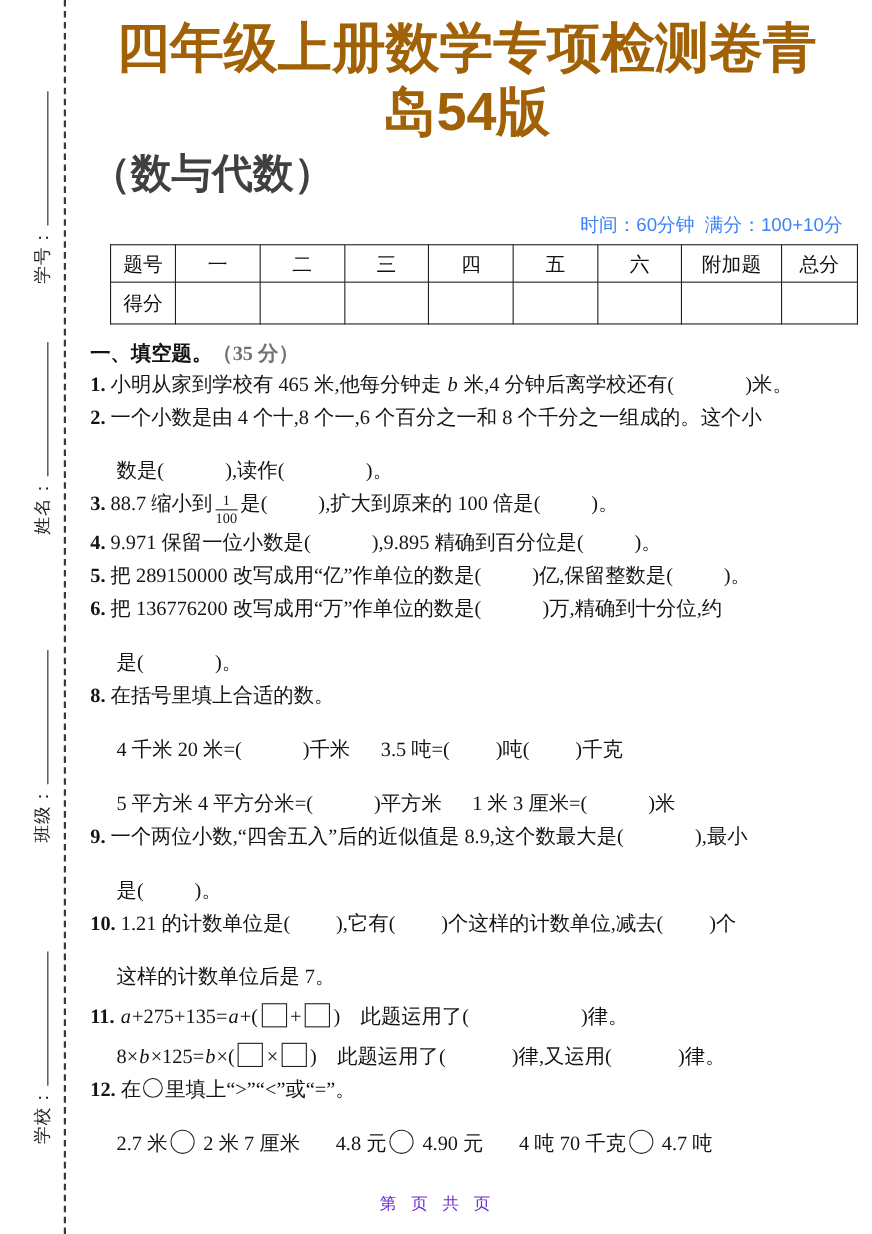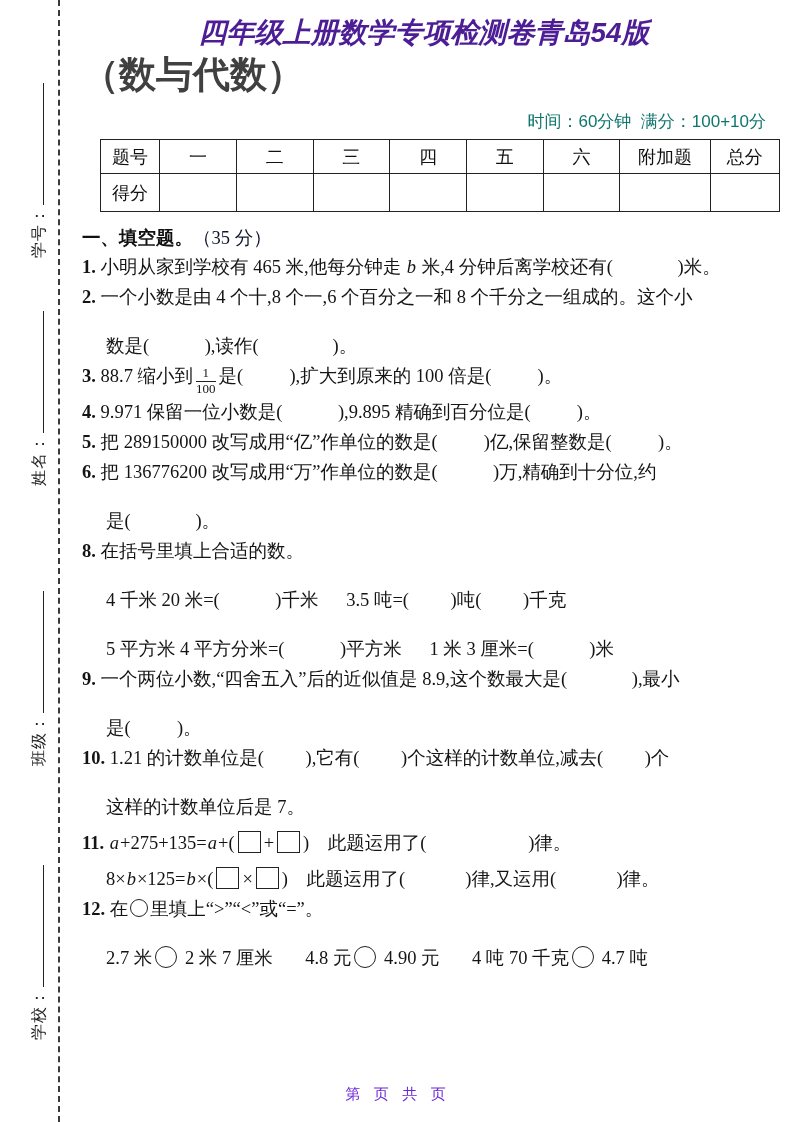--- a/index.html
+++ b/index.html
@@ -24,46 +24,46 @@
   .bf1 { left:27px; top:258px; }
   .bf2 { left:27px; top:486px; }
   .bf3 { left:27px; top:766px; }
   .bf4 { left:27px; top:1040px; }
 
   
   .content { position:absolute; left:82px; top:16px; width:684px; }
   .title {
     margin:0; text-align:center;
     font-family:"Liberation Sans","DejaVu Sans",sans-serif;
-    font-weight:900; font-size:28px; line-height:1.18; color:#4c1d95;font-style:italic;
+    font-weight:900; font-size:49px; line-height:1.18; color:#a16207;
   }
   .subtitle {
     margin:4px 0 0; text-align:left;
     font-family:"Liberation Sans","DejaVu Sans",sans-serif;
     font-weight:900; font-size:37px; line-height:1.2; color:#404040;
   }
   .meta {
     margin-top:13px; text-align:right; font-size:17px; white-space:pre;
-    font-family:"Liberation Sans","DejaVu Sans",sans-serif; color:#0f766e;
+    font-family:"Liberation Sans","DejaVu Sans",sans-serif; color:#3b82f6;
   }
   
   table.score {
     border-collapse:collapse; table-layout:fixed;
     margin:6px 12px 0 18px; width:680px;
   }
   table.score td {
     border:1.6px solid #222; text-align:center; vertical-align:middle;
     font-size:18px; padding:0; color:#111;
   }
   table.score tr.hdr td { height:33px; }
   table.score tr.blank td { height:37px; }
 
   
   .section-line { margin-top:13px; font-size:18.5px; font-weight:bold; color:#111; }
-  .points { font-weight:normal; color:#0f172a; }
+  .points { font-weight:bold; color:#737373; }
   .questions { margin-top:2px; }
   .q-line { font-size:18.5px; line-height:30px; white-space:pre-wrap; }
   .q-line.cont { padding-left:24px;margin-top:19px; }
   .q-line.tall { margin-top:6px; }
   .q-num { font-weight:bold; }
   .var { font-style:italic; padding:0 1px; }
   .sq {
     display:inline-block; width:21px; height:20px;
     border:1.5px solid #222; vertical-align:-4px; margin:0 3px;
     background:#fff;

